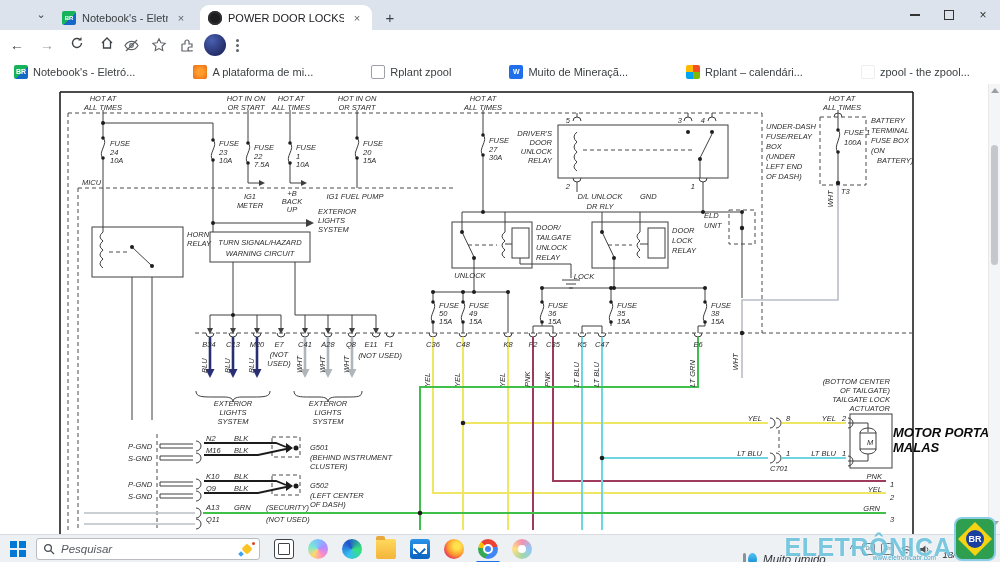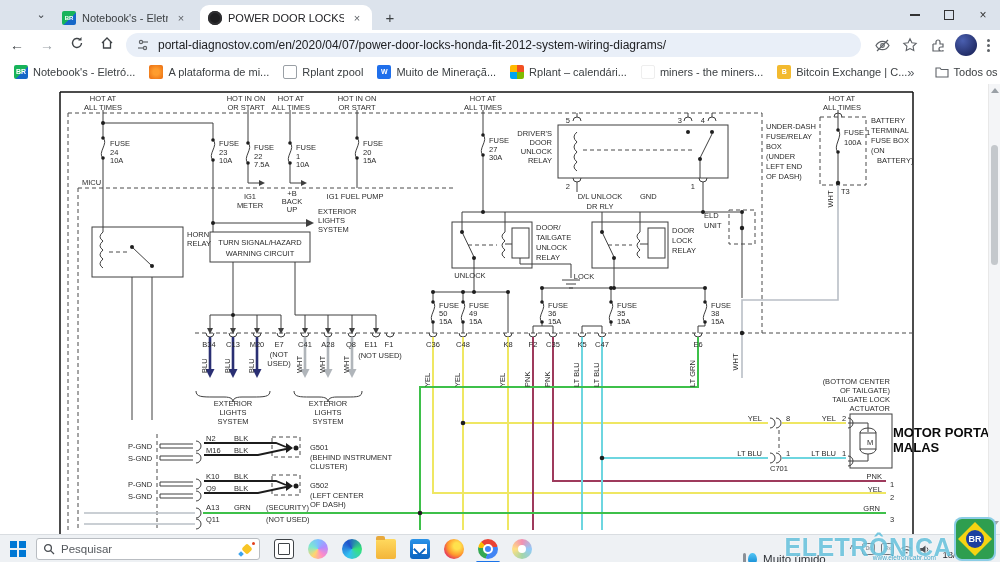--- a/index.html
+++ b/index.html
@@ -25,44 +25,44 @@
   #toolbar{position:absolute;left:0;top:30px;width:1000px;height:30px;background:#fff;display:flex;align-items:center;}
   .navbtn{width:26px;height:26px;margin-left:4px;text-align:center;line-height:26px;font-size:14px;color:#3f4347;flex:none;}
   .navbtn.disabled{color:#9aa0a6;}
   .omnibox{height:24px;flex:1;margin:0 10px 0 6px;background:#e9eff8;border-radius:12px;display:flex;align-items:center;padding:0 10px;min-width:0;}
   .omnibox .url{font-size:12px;color:#202124;white-space:nowrap;overflow:hidden;}
   .tbicon{width:22px;height:22px;margin-right:6px;flex:none;display:flex;align-items:center;justify-content:center;}
   .avatar{width:22px;height:22px;border-radius:50%;background:radial-gradient(circle at 35% 30%,#4a5fb0,#141b4d);flex:none;margin-right:6px;}
   .dots3{width:3px;height:13px;display:flex;flex-direction:column;justify-content:space-between;margin:0 10px 0 4px;flex:none;}
   .dots3 i{width:3px;height:3px;border-radius:50%;background:#5f6368;}
   
-  #bookmarks{position:absolute;left:0;top:60px;width:1000px;height:24px;background:#fff;border-bottom:1px solid #e4e6e8;display:flex;align-items:center;font-size:11px;color:#3c4043;}
+  #bookmarks{position:absolute;left:0;top:60px;width:1000px;height:24px;background:#fff;border-bottom:1px solid #e4e6e8;display:flex;align-items:center;font-size:11px;color:#3c4043;gap:44px;}
   .bm{display:flex;align-items:center;margin-left:14px;white-space:nowrap;}
   .bm .fv{width:14px;height:14px;margin-right:5px;flex:none;border-radius:2px;font-size:7px;font-weight:bold;color:#fff;text-align:center;line-height:14px;}
   .fv-orange{background:radial-gradient(circle,#ff9d2e 30%,#e86a10);border-radius:50%;}
   .fv-grey{background:#fff;border:1px solid #9aa0a6;color:#5f6368;box-sizing:border-box;line-height:12px;}
   .fv-w{background:#1f6feb;}
   .fv-ms{background:conic-gradient(#f25022 0 25%,#7fba00 0 50%,#00a4ef 0 75%,#ffb900 0 100%);}
   .fv-z{background:#fff;color:#d22;border:1px solid #eee;box-sizing:border-box;line-height:12px;}
   .fv-b{background:#f3ba2f;color:#fff;border-radius:50%;}
   .bm-more{margin-left:auto;color:#5f6368;font-size:13px;}
   .bm-sep{width:1px;height:14px;background:#dadce0;margin:0 10px;}
   .bm-all{display:flex;align-items:center;margin-right:14px;white-space:nowrap;}
   
-  #content{position:absolute;left:0;top:84px;width:1000px;height:450px;background:#fff;overflow:hidden;}
+  #content{position:absolute;left:0;top:84px;width:1000px;height:450px;background:#fff;overflow:hidden;font-style:italic;}
   #diagram-svg{position:absolute;left:0;top:0;}
   svg text{font-family:"Liberation Sans",sans-serif;font-size:7.5px;fill:#2b2b2b;}
   svg text.bold-annot{font-size:13px;font-weight:bold;fill:#0a0a0a;}
   
   #vscroll{position:absolute;right:0;top:84px;width:12px;height:450px;background:#f4f5f7;border-left:1px solid #e8e8e8;box-sizing:border-box;}
   .scroll-up{position:absolute;top:4px;left:2px;width:0;height:0;border-left:4px solid transparent;border-right:4px solid transparent;border-bottom:5px solid #9aa0a6;}
   .scroll-down{position:absolute;bottom:8px;left:2px;width:0;height:0;border-left:4px solid transparent;border-right:4px solid transparent;border-top:5px solid #9aa0a6;}
   .scroll-thumb{position:absolute;top:61px;left:2px;width:7px;height:120px;background:#c4c8cc;border-radius:4px;}
   
-  #taskbar{position:absolute;left:0;top:534px;width:1000px;height:28px;background:#eef1f4;border-top:1px solid #d9dde1;display:flex;align-items:center;}
+  #taskbar{position:absolute;left:0;top:534px;width:1000px;height:28px;background:#eef1f4;border-top:1px solid #d9dde1;display:flex;align-items:center;font-style:italic;}
   .start{width:16px;height:16px;margin-left:10px;display:grid;grid-template-columns:7px 7px;grid-gap:2px;flex:none;}
   .start i{width:7px;height:7px;background:#0078d4;}
   .searchbox{width:210px;height:20px;background:#fff;border:1px solid #b9bdc2;border-radius:3px;margin-left:10px;display:flex;align-items:center;padding:0 6px;flex:none;}
   .searchbox span{font-size:11.5px;color:#55595e;margin-left:6px;flex:1;}
   .sparkle{width:12px;height:12px;position:relative;flex:none;}
   .sparkle .s1{position:absolute;left:2px;top:2px;width:8px;height:8px;background:#f8c525;transform:rotate(45deg);border-radius:2px;}
   .sparkle .s2{position:absolute;left:-2px;bottom:-1px;width:4px;height:4px;background:#3aa4f0;transform:rotate(45deg);}
   .sparkle .s3{position:absolute;right:-2px;top:-1px;width:3px;height:3px;border-radius:50%;background:#e2401b;}
   .tbi{width:20px;height:20px;margin-left:14px;flex:none;position:relative;}
   .taskview{border:1.6px solid #3f4347;border-radius:3px;box-sizing:border-box;background:#fff;}
@@ -132,29 +132,20 @@
       <svg width="14" height="14" viewBox="0 0 14 14">
           <path d="M11.5 7a4.5 4.5 0 1 1-1.4-3.3" fill="none" stroke="#3f4347" stroke-width="1.4"></path>
           <polygon points="11.8,1.2 11.8,5 8,5" fill="#3f4347" transform="scale(.9) translate(1,0)"></polygon>
         </svg>
     </div>
     <div class="navbtn">
       <svg width="14" height="14" viewBox="0 0 14 14">
           <path d="M2 7l5-5 5 5M3.5 6v6h7V6" fill="none" stroke="#3f4347" stroke-width="1.3"></path>
         </svg>
     </div>
-    <div class="omnibox">
-      <svg width="14" height="14" viewBox="0 0 14 14" style="margin-right:8px;flex:none">
-        <circle cx="5" cy="4" r="1.6" fill="none" stroke="#5f6368" stroke-width="1.2"></circle>
-          <line x1="7" y1="4" x2="12" y2="4" stroke="#5f6368" stroke-width="1.2"></line>
-        <circle cx="9" cy="10" r="1.6" fill="none" stroke="#5f6368" stroke-width="1.2"></circle>
-          <line x1="2" y1="10" x2="7" y2="10" stroke="#5f6368" stroke-width="1.2"></line>
-      </svg>
-      <span class="url">portal-diagnostov.com/en/2020/04/07/power-door-locks-honda-fit-2012-system-wiring-diagrams/</span>
-    </div>
     <div class="tbicon">
       <svg width="17" height="17" viewBox="0 0 17 17">
           <path d="M2 8.5C3.5 5.8 5.8 4.3 8.5 4.3s5 1.5 6.5 4.2c-1.5 2.7-3.8 4.2-6.5 4.2S3.5 11.2 2 8.5z" fill="none" stroke="#5f6368" stroke-width="1.2"></path>
           <circle cx="8.5" cy="8.5" r="1.8" fill="none" stroke="#5f6368" stroke-width="1.2"></circle>
           <line x1="3" y1="14" x2="14" y2="3" stroke="#5f6368" stroke-width="1.2"></line>
         </svg>
     </div>
     <div class="tbicon">
       <svg width="16" height="16" viewBox="0 0 16 16">
           <path d="M8 1.8l1.9 3.9 4.3.6-3.1 3 .7 4.3L8 11.6l-3.8 2 .7-4.3-3.1-3 4.3-.6z" fill="none" stroke="#5f6368" stroke-width="1.1"></path>
@@ -189,21 +180,21 @@
     <div class="bm">
         <span class="fv fv-w">W</span>
         <span>Muito de Mineraçã...</span>
       </div>
     <div class="bm">
         <span class="fv fv-ms"></span>
         <span>Rplant – calendári...</span>
       </div>
     <div class="bm">
         <span class="fv fv-z">Z</span>
-        <span>miners - the miners...</span>
+        <span>zpool - the zpool...</span>
       </div>
     <div class="bm">
         <span class="fv fv-b">B</span>
         <span>Bitcoin Exchange | C...</span>
       </div>
     <div class="bm-more">»</div>
     <div class="bm-sep"></div>
     <div class="bm-all">
       <svg width="14" height="12" viewBox="0 0 14 12" style="margin-right:5px">
           <path d="M1 2h4l1.2 1.5H13V11H1z" fill="none" stroke="#5f6368" stroke-width="1.1"></path>

